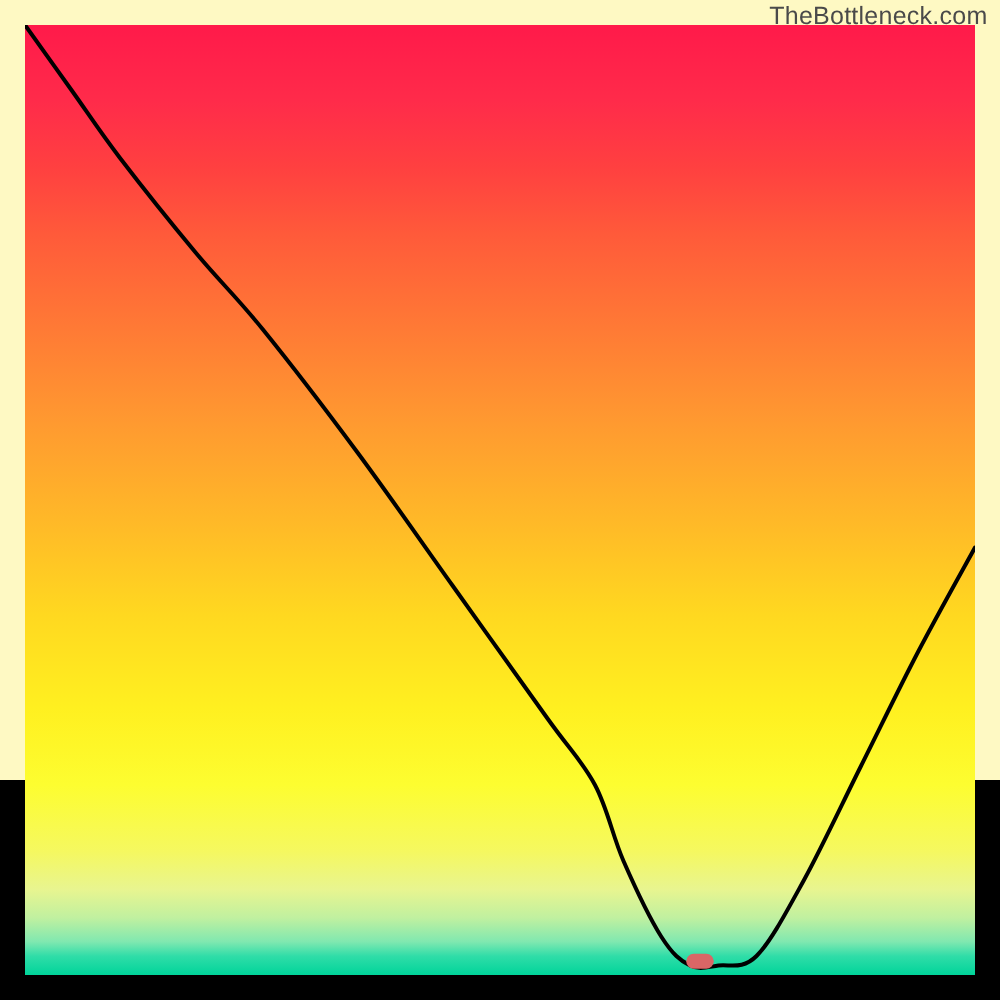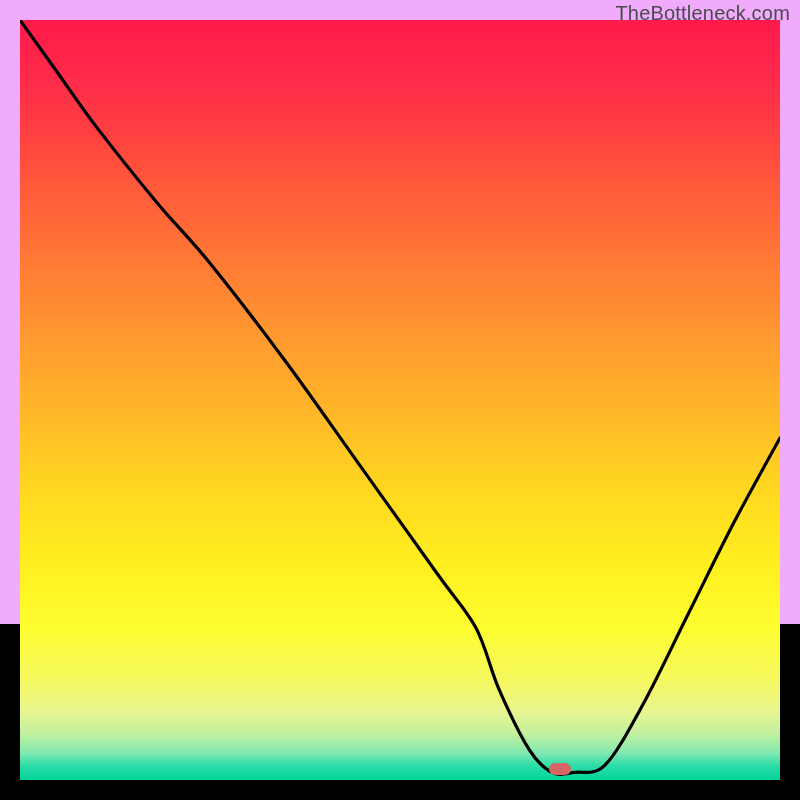--- a/index.html
+++ b/index.html
@@ -7,21 +7,21 @@
     padding: 0;
     width: 800px;
     height: 800px;
     background: #000;
     overflow: hidden;
   }
   .chart-container {
     position: relative;
     width: 800px;
     height: 624px;
-    background: #f0abfc;
+    background: #fef9c3;
   }
   .plot-area {
     position: absolute;
     left: 20px;
     top: 20px;
     width: 760px;
     height: 760px;
   }
   .gradient-bg {
     position: absolute;

